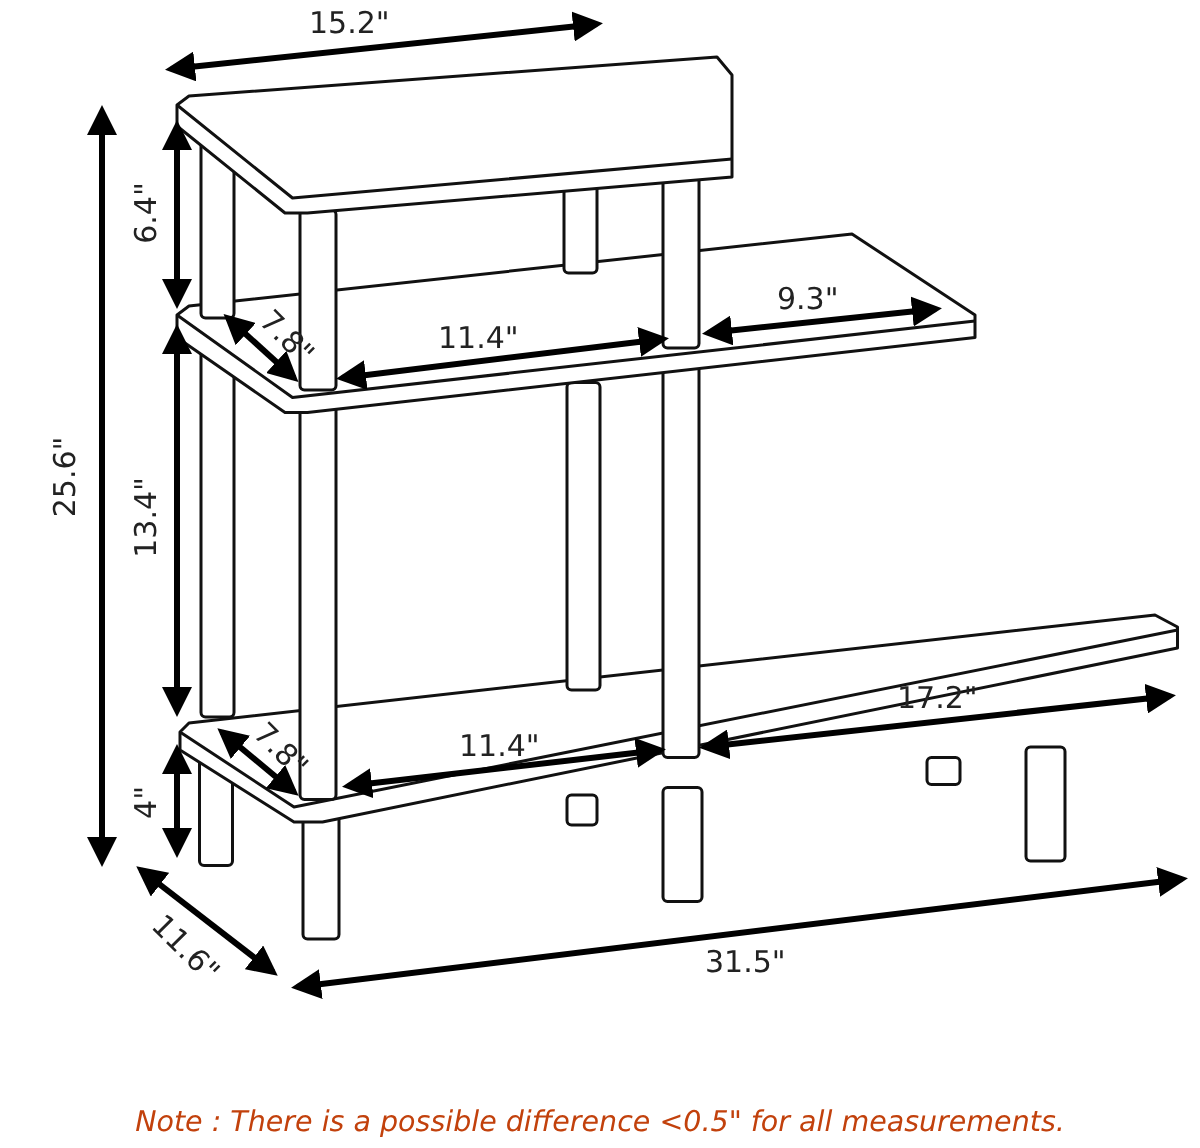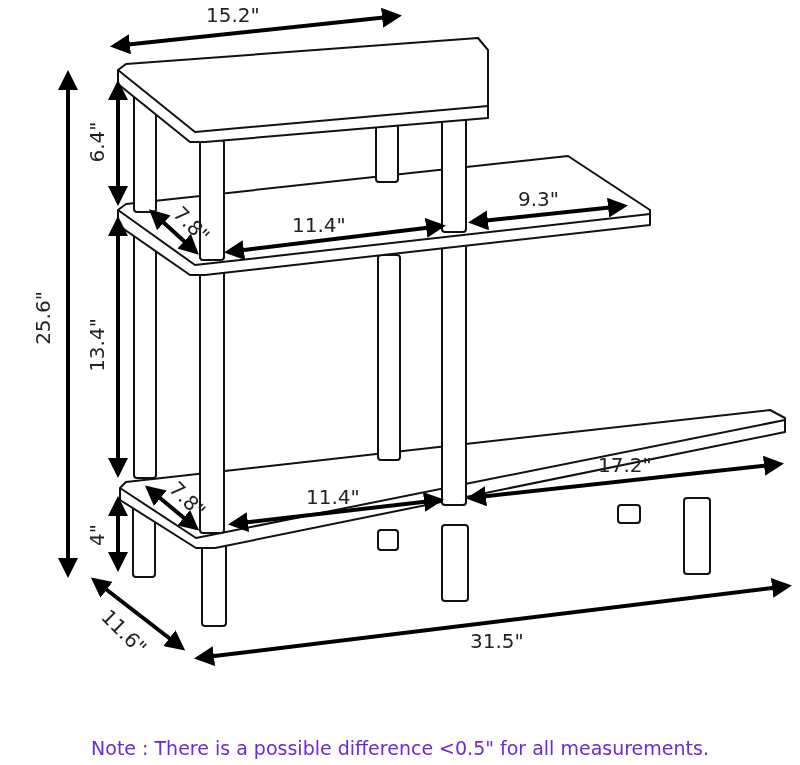--- a/index.html
+++ b/index.html
@@ -2,21 +2,21 @@
 <html><head>
 <meta charset="utf-8">
 <style>
   html,body{margin:0;padding:0;background:#ffffff;}
   body{width:800px;height:765px;position:relative;overflow:hidden;font-family:"Liberation Sans",sans-serif;}
   svg{position:absolute;left:0;top:0;}
   .ln{fill:#ffffff;stroke:#111;stroke-width:2;stroke-linejoin:round;}
   .leg{fill:#ffffff;stroke:#111;stroke-width:2;}
   .dim{stroke:#000;stroke-width:4;fill:none;}
   .lbl{font-family:"DejaVu Sans",sans-serif;font-size:20px;fill:#222;}
-  .note{position:absolute;left:0;width:800px;top:737px;text-align:center;font-family:"DejaVu Sans",sans-serif;font-size:19px;color:#6d28d9;}
+  .note{position:absolute;left:0;width:800px;top:737px;text-align:center;font-family:"DejaVu Sans",sans-serif;font-size:19px;color:#c2410c;font-style:italic;}
 </style>
 </head>
 <body>
 
 <svg width="800" height="765" viewBox="0 0 800 765">
   <defs>
     <marker id="ah" viewBox="0 0 10 10" refX="8" refY="5" markerWidth="5" markerHeight="5" orient="auto-start-reverse">
       <path d="M0,0 L10,5 L0,10 z" fill="#000"></path>
     </marker>
   </defs>

